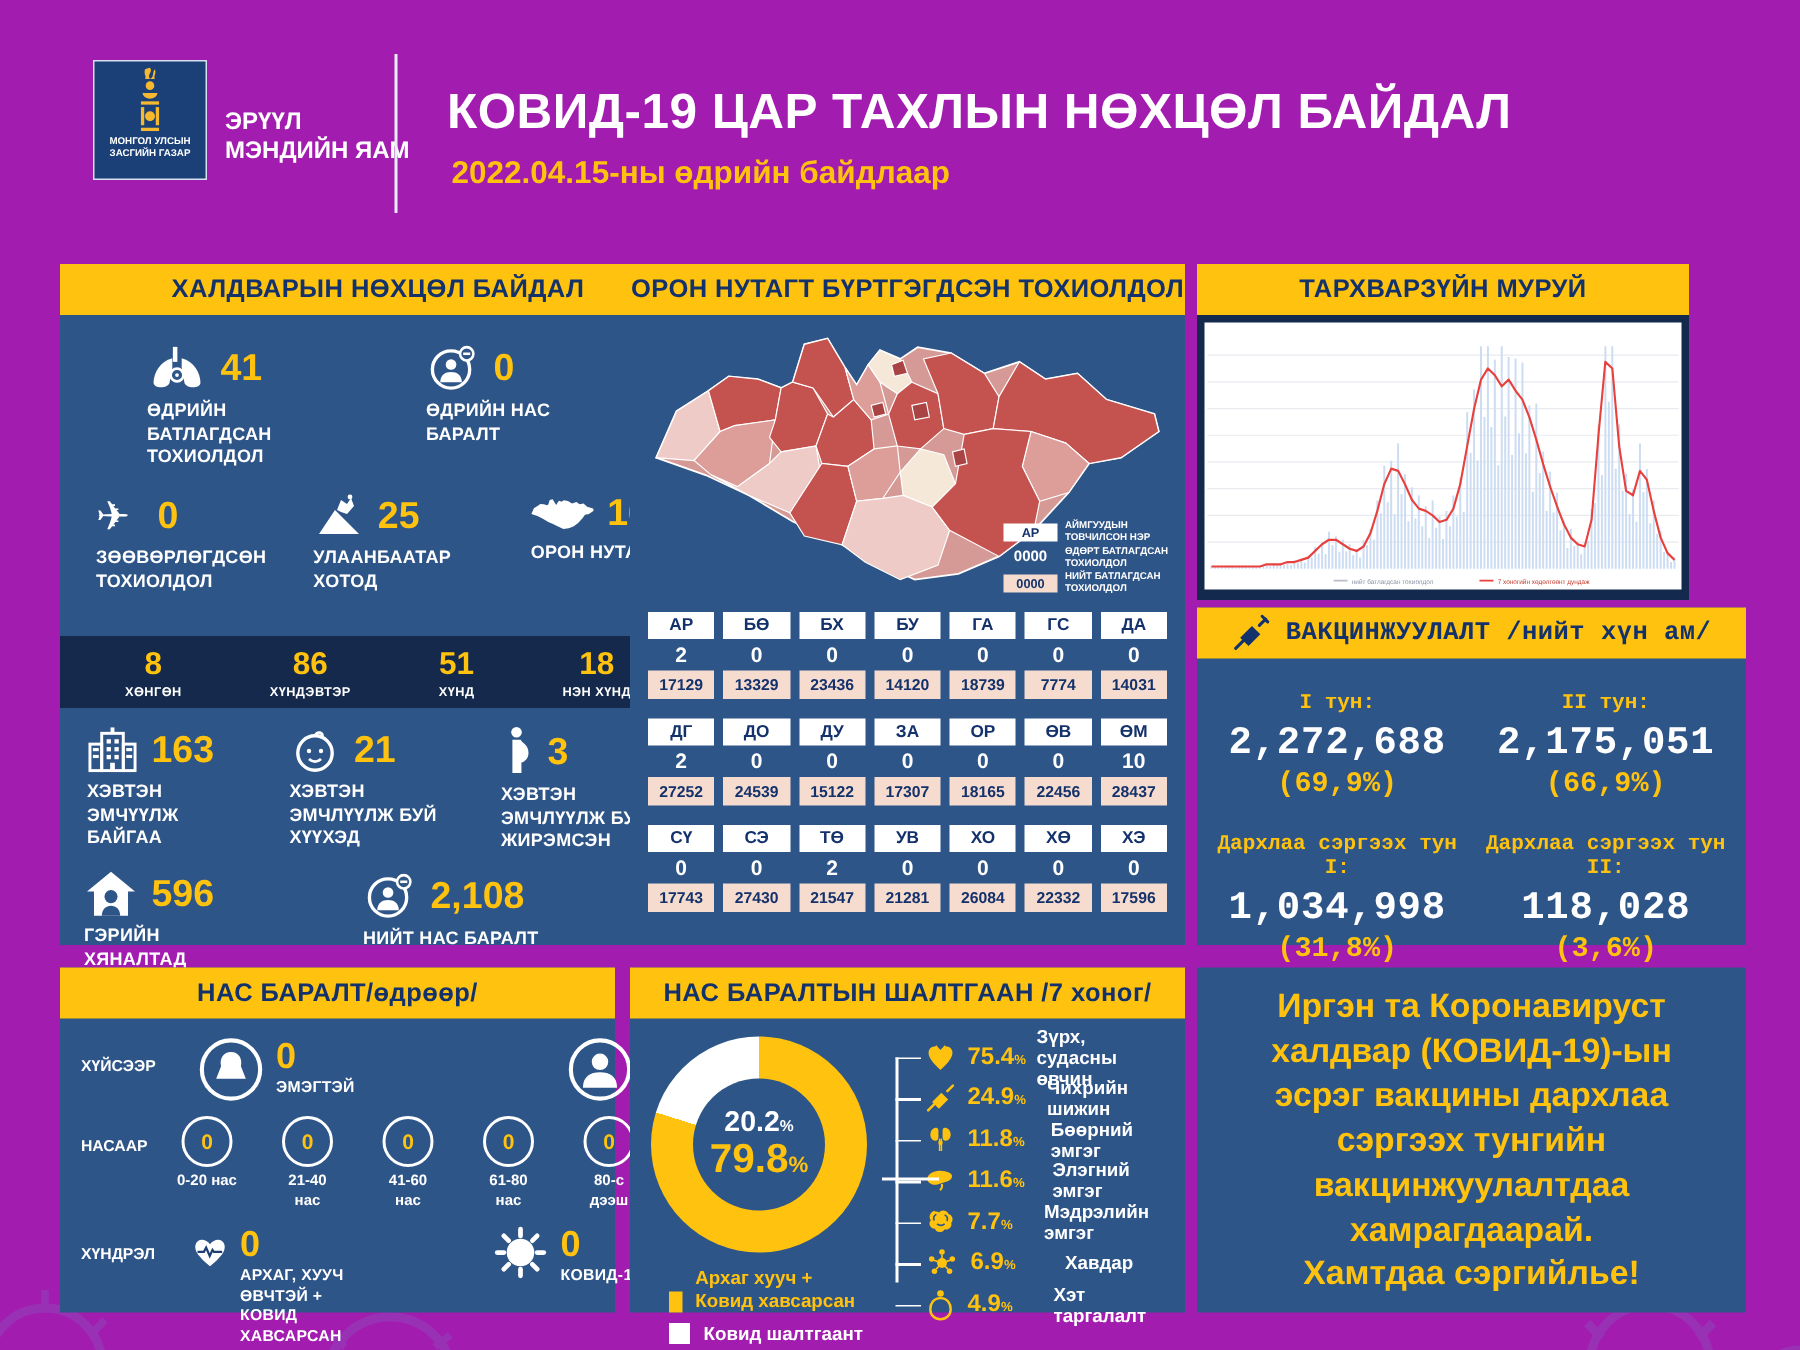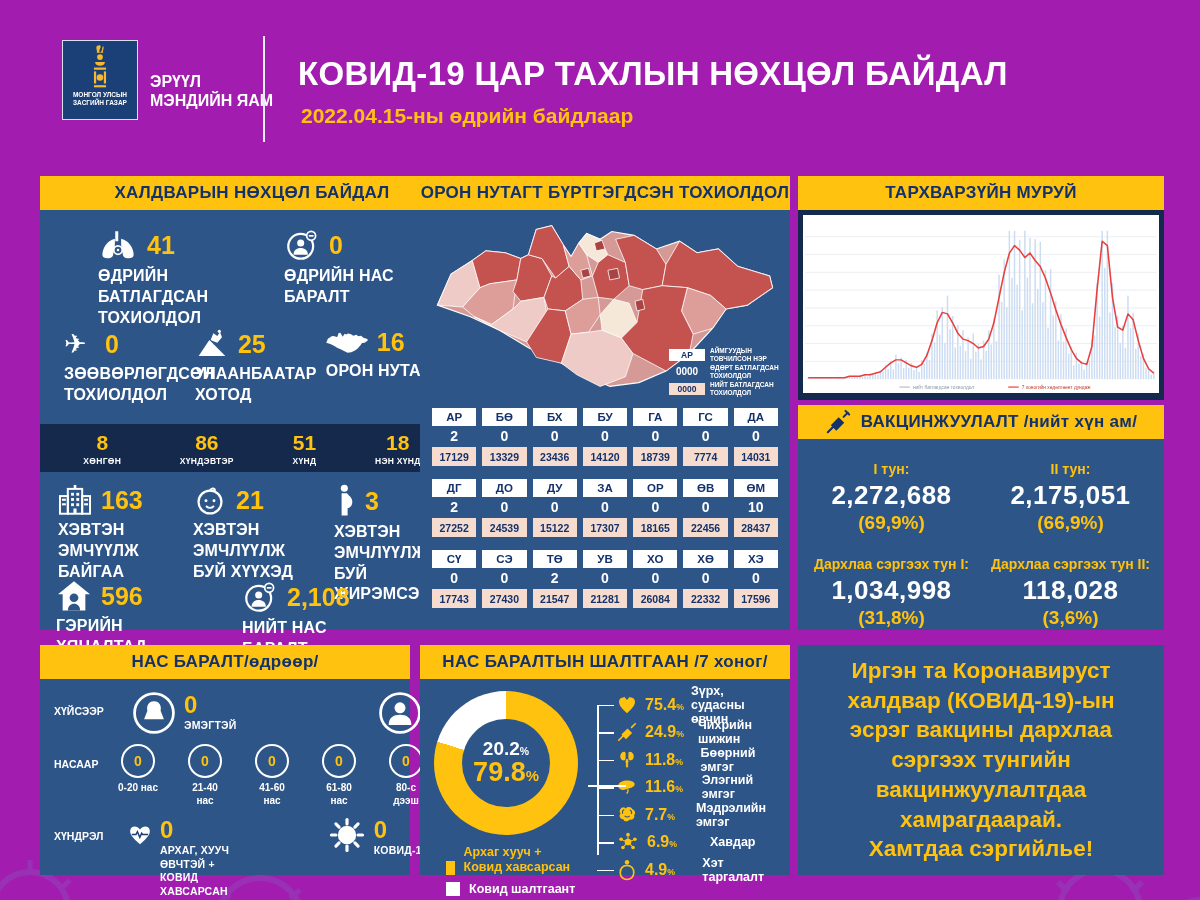--- a/index.html
+++ b/index.html
@@ -25,21 +25,21 @@
   .l1-body { height:420px; display:flex; flex-direction:column; padding:12px 16px 8px; }
   .stat-row { display:flex; }
   .row-a { justify-content:center; gap:64px; min-height:100px; margin-top:6px; }
   .row-b { justify-content:space-between; padding:0 8px; min-height:90px; }
   .row-c { justify-content:space-between; min-height:96px; margin-top:10px; padding:0 2px; }
   .row-d { gap:78px; margin-top:0; }
   .stat-top { display:flex; align-items:center; gap:9px; }
   .ic { display:inline-flex; width:36px; height:32px; }
   .ic svg { width:100%; height:100%; }
   .stat-value { color:#ffc20e; font-weight:800; font-size:25px; }
-  .stat-label { color:#fff; font-weight:700; font-size:16px; line-height:1.3; max-width:122px; margin-top:4px; letter-spacing:.2px;}
+  .stat-label { color:#fff; font-weight:700; font-size:12px; line-height:1.3; max-width:122px; margin-top:4px; letter-spacing:.2px;}
   .severity { background:#15294d; margin:6px -16px 2px; display:flex; justify-content:space-around; padding:7px 14px 6px; }
   .sev-item { text-align:center; }
   .sev-value { color:#ffc20e; font-weight:800; font-size:21px; }
   .sev-label { color:#fff; font-weight:700; font-size:8.5px; margin-top:1px; letter-spacing:.3px;text-align:right;}
 
   .p-l2 { left:40px; top:645px; width:370px; height:230px; }
   .l2-body { padding:12px 10px 6px 14px; }
   .d-row { display:flex; align-items:flex-start; margin-bottom:9px; }
   .d-rowlabel { width:62px; min-width:62px; color:#fff; font-weight:700; font-size:10.5px; padding-top:14px; }
   .sex-item { display:flex; gap:8px; margin-right:46px; align-items:flex-start;}
@@ -89,26 +89,26 @@
   .cause-list::before { content:""; position:absolute; left:1px; top:14px; bottom:14px; width:1.5px; background:#fff; }
   .cause-row { display:flex; align-items:center; height:27.5px; position:relative; gap:7px; }
   .cause-row::before { content:""; position:absolute; left:-19px; top:50%; width:17px; height:1.5px; background:#fff; }
   .cause-ic { width:24px; height:22px; display:inline-flex; justify-content:center;}
   .cause-ic svg { width:22px; height:22px; }
   .cause-pct { color:#ffc20e; font-weight:800; font-size:16px; width:56px; }
   .cause-label { color:#fff; font-weight:700; font-size:12.5px; }
   .donut-connector { position:absolute; left:168px; top:106px; width:38px; height:1.5px; background:#fff; }
 
   
-  .p-r1 { left:798px; top:176px; width:366px; height:224px; }
+  .p-r1 { left:798px; top:176px; width:328px; height:224px; }
   .chart-frame { background:#13294e; height:190px; padding:5px 5px 7px; }
   .chart-white { background:#fff; height:100%; }
   .chart-white svg { width:100%; height:100%; }
 
-  .p-r2 { left:798px; top:405px; width:366px; height:225px; }
+  .p-r2 { left:798px; top:405px; width:366px; height:225px;font-family:Liberation Mono, monospace; }
   .r2-header { display:flex; align-items:center; justify-content:center; gap:10px; }
   .vac-grid { display:grid; grid-template-columns:1fr 1fr; row-gap:22px; padding:22px 4px 0; text-align:center; }
   .vac-label { color:#ffc20e; font-weight:700; font-size:14px; margin-bottom:3px; }
   .vac-value { color:#fff; font-weight:800; font-size:26px; letter-spacing:.5px; }
   .vac-pct { color:#ffc20e; font-weight:800; font-size:19px; margin-top:1px; }
 
   .p-r3 { left:798px; top:645px; width:366px; height:230px; display:flex; align-items:center; justify-content:center; }
   .message { color:#ffc20e; font-weight:800; font-size:22.5px; text-align:center; line-height:1.32; white-space:pre-line; padding:0 10px; }
 
   .watermark { position:absolute; opacity:.16; }

